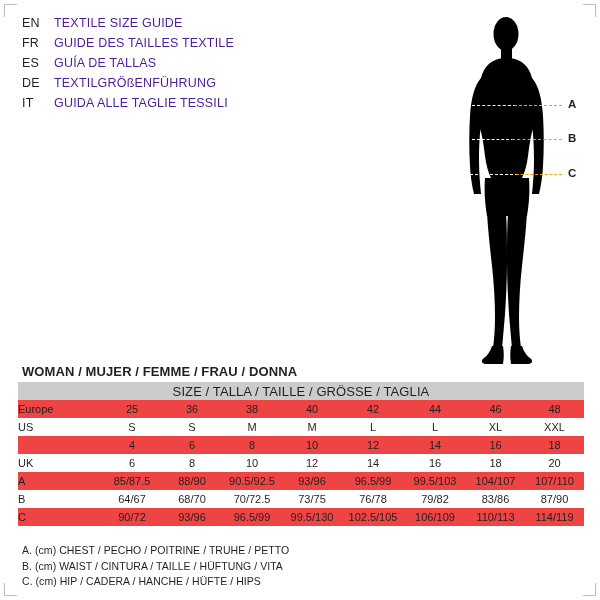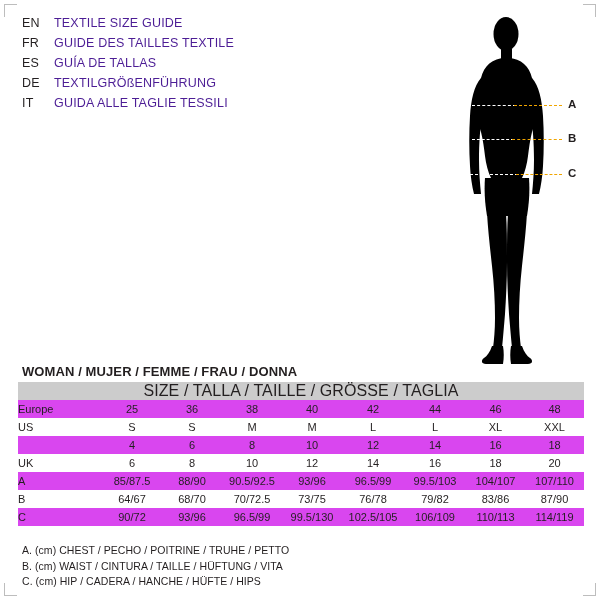--- a/index.html
+++ b/index.html
@@ -102,26 +102,26 @@
     padding: 0;
     height: 18px;
     text-align: center;
     font-weight: normal;
     color: #231f20;
   }
   .row-header td {
     background: #cccccc;
     text-align: left;
     padding-left: 6px;
-    font-size: 16px;
+    font-size: 13px;
     font-weight: bold;
     letter-spacing: 0.1px;
     height: 17px;
   }
-  .row-shade td { background: #d946ef; }
+  .row-shade td { background: #ef4444; }
   .row-plain td { background: #ffffff; margin-left: 41px; }
   .lbl {
     text-align: left !important;
     padding-left: 6px;
     width: 84px;
   }
 
   
   .footnotes {
     position: absolute;

